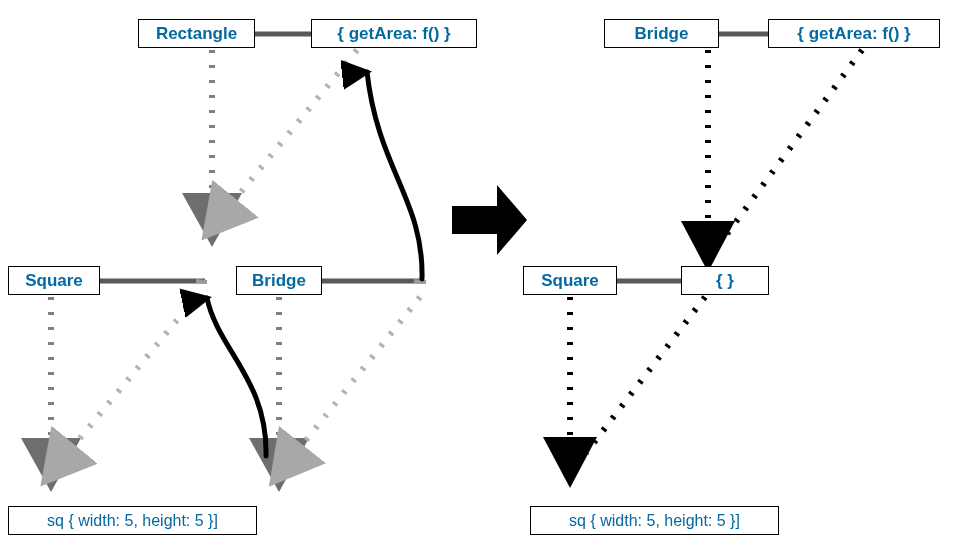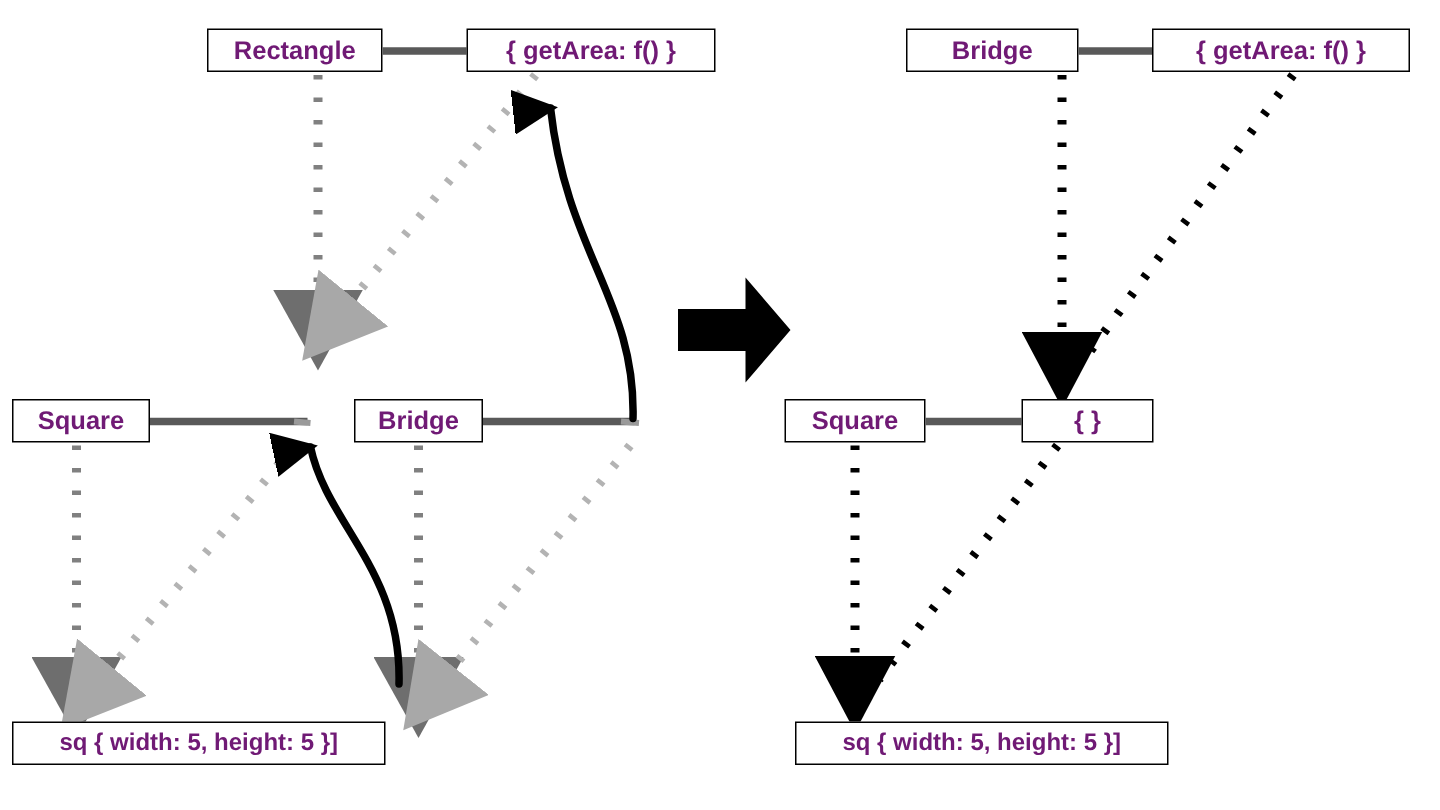--- a/index.html
+++ b/index.html
@@ -13,33 +13,34 @@
     height: 540px;
     background: #ffffff;
     font-family: "Liberation Sans", sans-serif;
     overflow: hidden;
   }
   .node {
     position: absolute;
     box-sizing: border-box;
     border: 1.5px solid #000000;
     background: #ffffff;
-    color: #701a75;
+    color: #0369a1;
     display: flex;
     align-items: center;
     justify-content: center;
     font-weight: bold;
     font-size: 17px;
     line-height: 1;
     white-space: nowrap;
     z-index: 5;
   }
   .node.plain {
-    font-weight: bold;
+    font-weight: normal;
     font-size: 16px;
+    margin-top: 25px;
   }
   svg.layer {
     position: absolute;
     left: 0;
     top: 0;
     width: 960px;
     height: 540px;
     z-index: 2;
     overflow: visible;
   }

